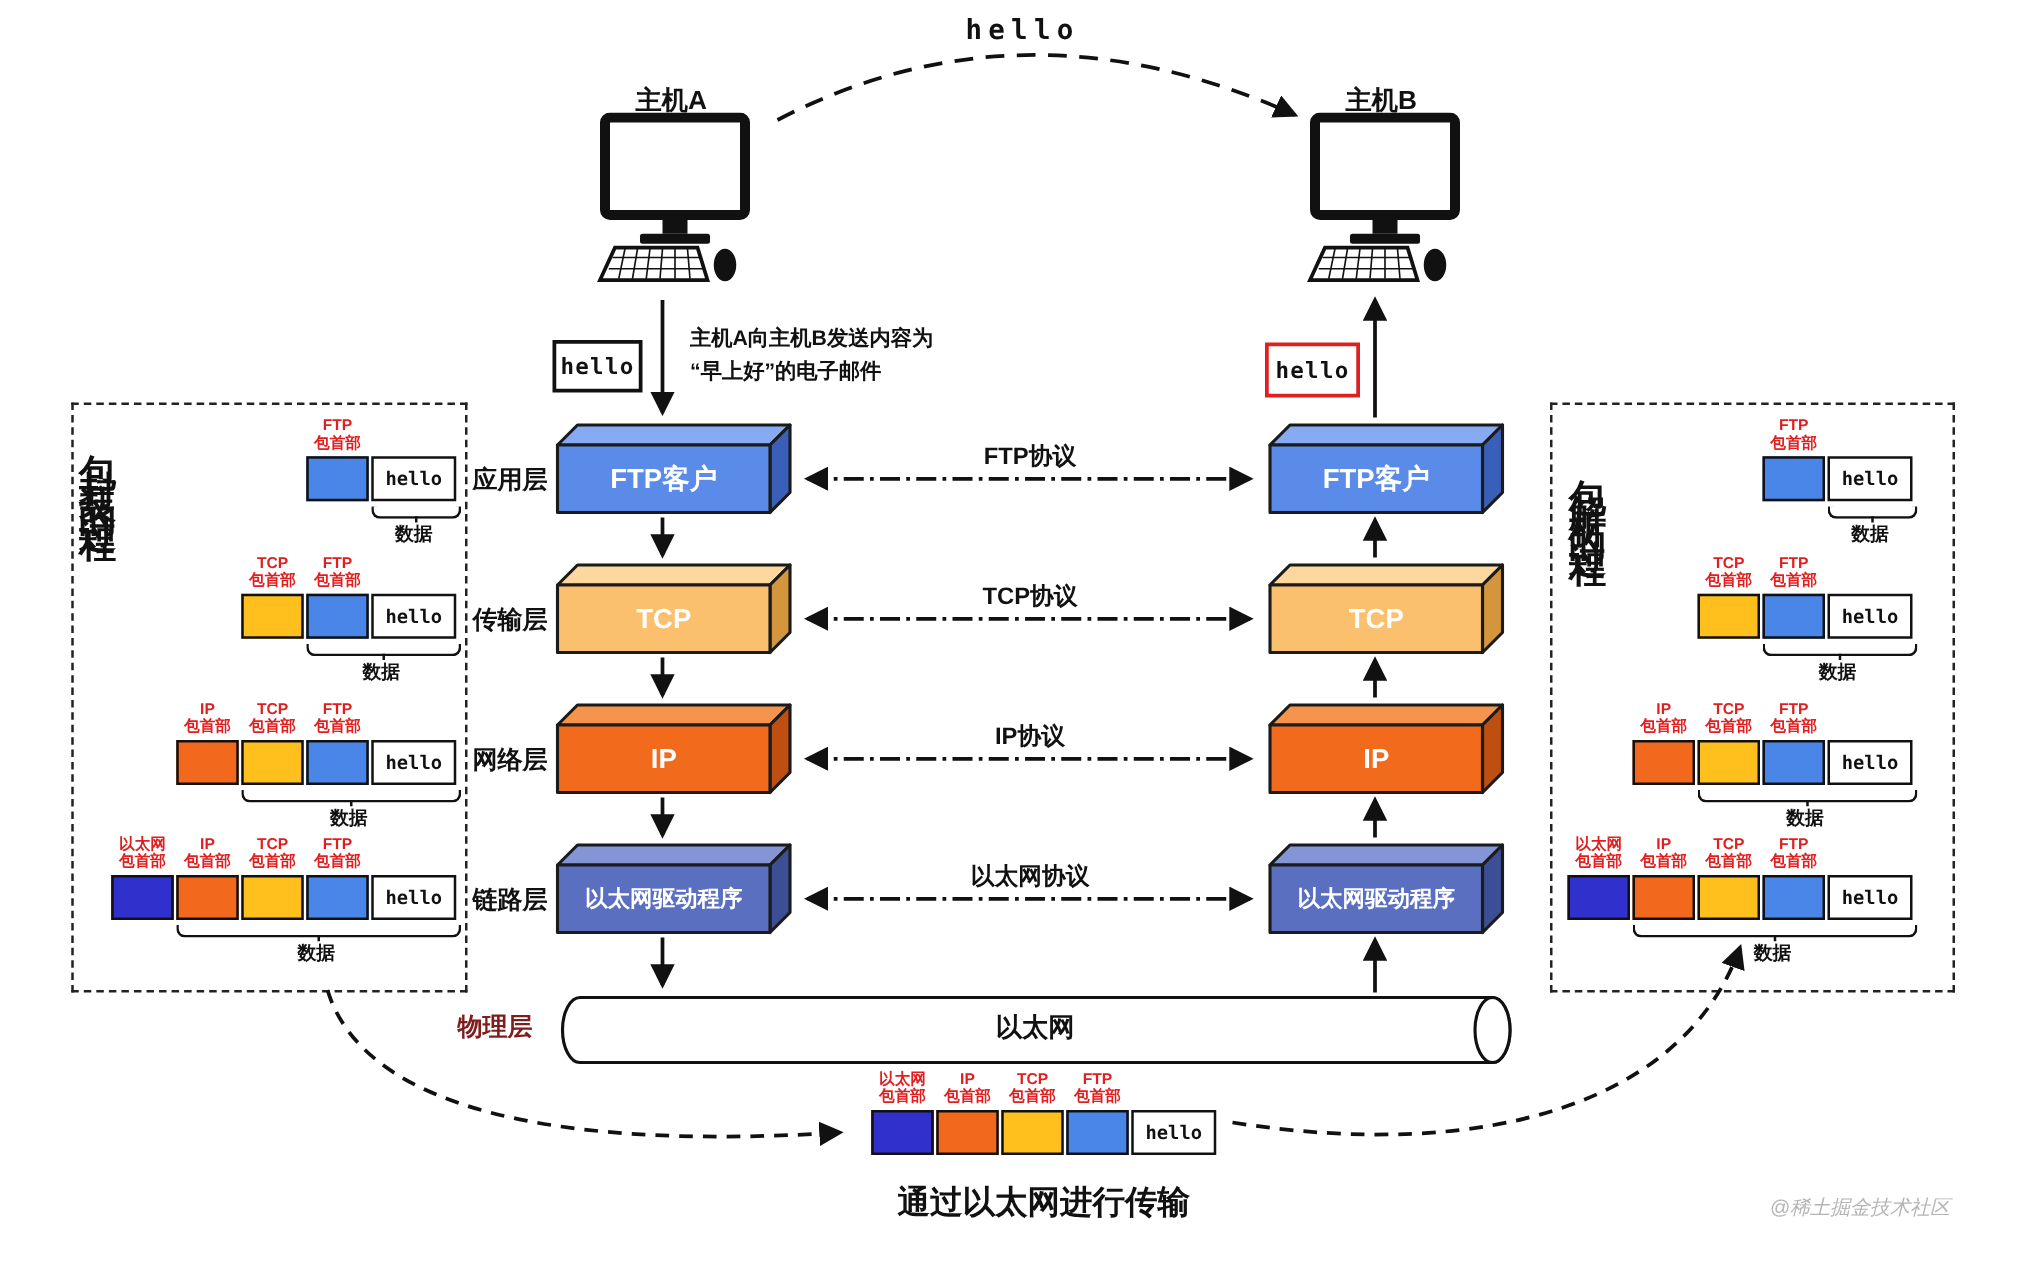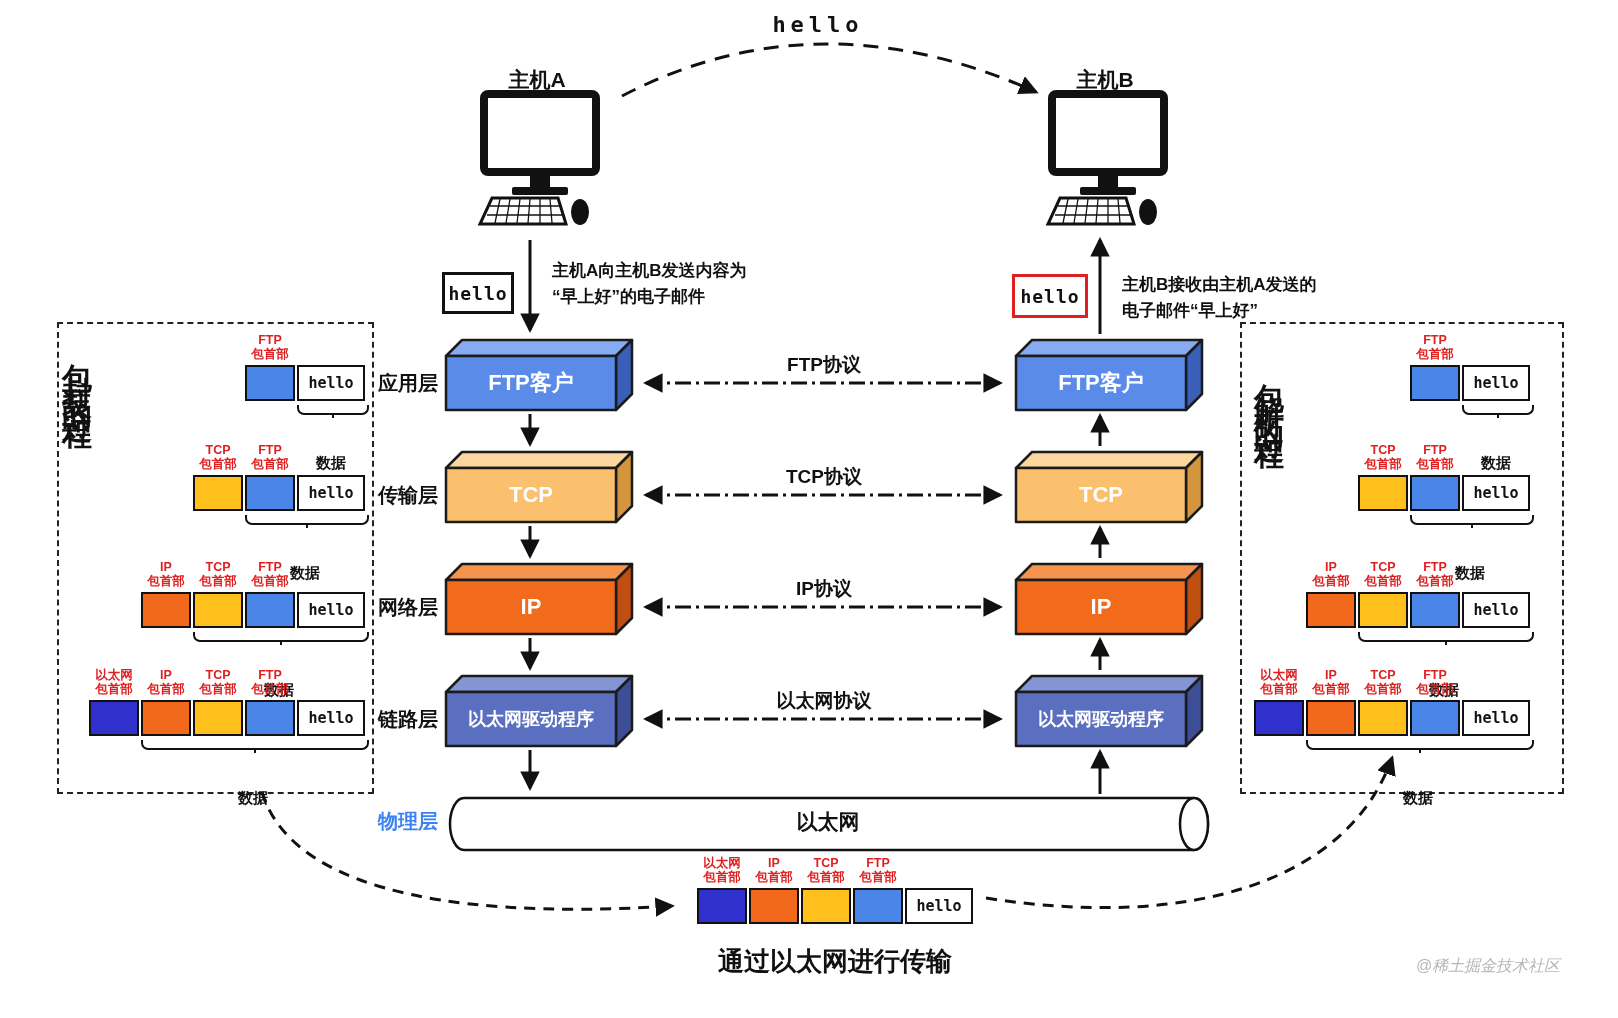--- a/index.html
+++ b/index.html
@@ -11,21 +11,21 @@
   
   .host-name{width:150px;text-align:center;font-weight:700;font-size:21px;}
   .note{width:250px;font-weight:700;font-size:17px;line-height:1.55;white-space:pre-line;}
   .top-hello{left:748px;top:12px;width:140px;text-align:center;
              font:700 22px "DejaVu Sans Mono",monospace;letter-spacing:5px;}
   .hello-box{display:flex;align-items:center;justify-content:center;background:#fff;
              border:3px solid #111;font:700 18px "DejaVu Sans Mono",monospace;letter-spacing:1px;}
   .hello-box.red{border:3px solid #e02020;}
   .layer-label{width:82px;text-align:right;font-weight:700;font-size:20px;}
   .proto-label{width:152px;text-align:center;font-weight:700;font-size:19px;}
-  .phys-label{width:72px;text-align:right;font-weight:700;font-size:20px;color:#3b82f6;}
+  .phys-label{width:72px;text-align:left;font-weight:700;font-size:20px;color:#7f1d1d;}
   .cyl-label{width:140px;text-align:center;font-weight:700;font-size:21px;}
   .caption{left:655px;top:944px;width:360px;text-align:center;font-weight:700;font-size:26px;}
   .watermark{left:1380px;top:956px;width:180px;text-align:right;font-size:16px;color:#b5b5b5;font-style:italic;}
 
   
   .dashed-box{border:2.5px dashed #222;background:transparent;}
   .vtitle{writing-mode:vertical-rl;text-orientation:upright;font-weight:700;font-size:30px;
           letter-spacing:12px;line-height:1;}
 
   
@@ -46,21 +46,21 @@
   
   .prow{display:flex;gap:2px;height:36px;align-items:center;}
   .seg{width:50px;height:36px;border:2px solid #111;box-sizing:border-box;position:relative;flex:none;}
   .c-ftp{background:#4a86e8;} .c-tcp{background:#ffc01e;} .c-ip{background:#f2691d;} .c-eth{background:#3030cc;}
   .s-hello{width:68px;background:#fff;display:flex;align-items:center;justify-content:center;
            font:700 15px "DejaVu Sans Mono",monospace;}
   .hl{position:absolute;bottom:calc(100% + 5px);left:50%;transform:translateX(-50%);width:72px;
       text-align:center;color:#e02020;font-weight:700;font-size:12.5px;line-height:1.18;white-space:pre-line;}
   .brace{position:absolute;top:40px;height:8px;border:2px solid #111;border-top:none;border-radius:0 0 7px 7px;}
   .brace::after{content:"";position:absolute;left:50%;top:100%;width:2px;height:5px;background:#111;transform:translateX(-50%);}
-  .dlabel{position:absolute;top:53px;width:70px;text-align:center;font-weight:700;font-size:15px;margin-top:36px;}
+  .dlabel{position:absolute;top:53px;width:70px;text-align:center;font-weight:700;font-size:15px;}
   .r1 .brace{left:52px;width:68px;}  .r1 .dlabel{left:51px;}
   .r2 .brace{left:52px;width:120px;} .r2 .dlabel{left:77px;}
   .r3 .brace{left:52px;width:172px;} .r3 .dlabel{left:103px;}
   .r4 .brace{left:52px;width:224px;} .r4 .dlabel{left:129px;}
 
   
   .computer{width:150px;height:140px;}
 </style>
 </head>
 <body>
@@ -134,22 +134,20 @@
       <line x1="88" y1="109" x2="90" y2="133"></line>
     </g>
     <ellipse cx="118" cy="122" rx="9" ry="13" fill="#111"></ellipse>
   </svg>
 
   <div class="hello-box" style="left:442px;top:272px;width:66px;height:36px">hello</div>
   <div class="note" style="left:552px;top:258px">主机A向主机B发送内容为
 “早上好”的电子邮件</div>
 
   <div class="hello-box red" style="left:1012px;top:274px;width:70px;height:38px">hello</div>
-  <div class="note" style="left:1122px;top:272px">主机B接收由主机A发送的
-电子邮件“早上好”</div>
 
   <div class="layer-label" style="left:356px;top:370px">应用层</div>
   <div class="layer-label" style="left:356px;top:482px">传输层</div>
   <div class="layer-label" style="left:356px;top:594px">网络层</div>
   <div class="layer-label" style="left:356px;top:706px">链路层</div>
 
   <div class="box3d b-ftp" style="left:444px;top:338px">
     <svg viewBox="0 0 190 74" width="190" height="74">
       <polygon class="f-top" points="2,18 18,2 188,2 172,18"></polygon>
       <polygon class="f-side" points="172,18 188,2 188,56 172,72"></polygon>

